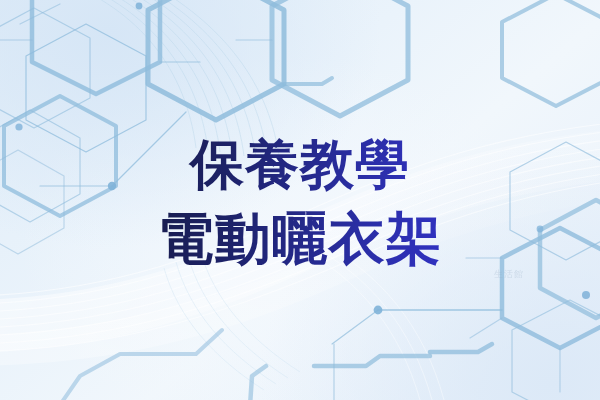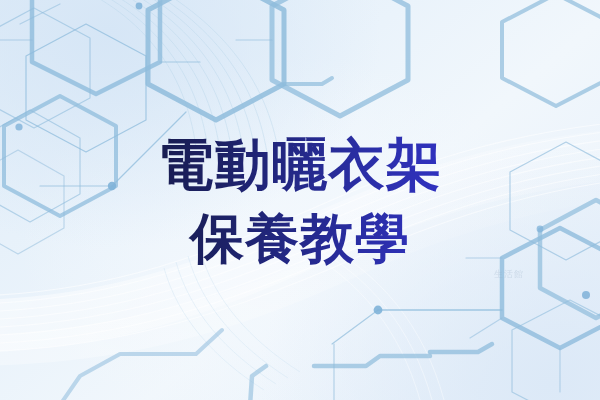--- a/index.html
+++ b/index.html
@@ -182,19 +182,19 @@
     </g>
 
     <g fill="#7fb2d8">
       <circle cx="378" cy="310" r="4.4" opacity="0.9"></circle>
       <circle cx="586" cy="295" r="4" opacity="0.85"></circle>
       <circle cx="540" cy="229" r="3.4" opacity="0.75"></circle>
     </g>
   </svg>
 
   <div id="title-wrap">
+    <span class="title-line" id="title-line-2">保養教學</span>
     <span class="title-line" id="title-line-1">電動曬衣架</span>
-    <span class="title-line" id="title-line-2">保養教學</span>
   </div>
 
   <div id="watermark">生活館</div>
 
 </div>
 
 </body></html>

